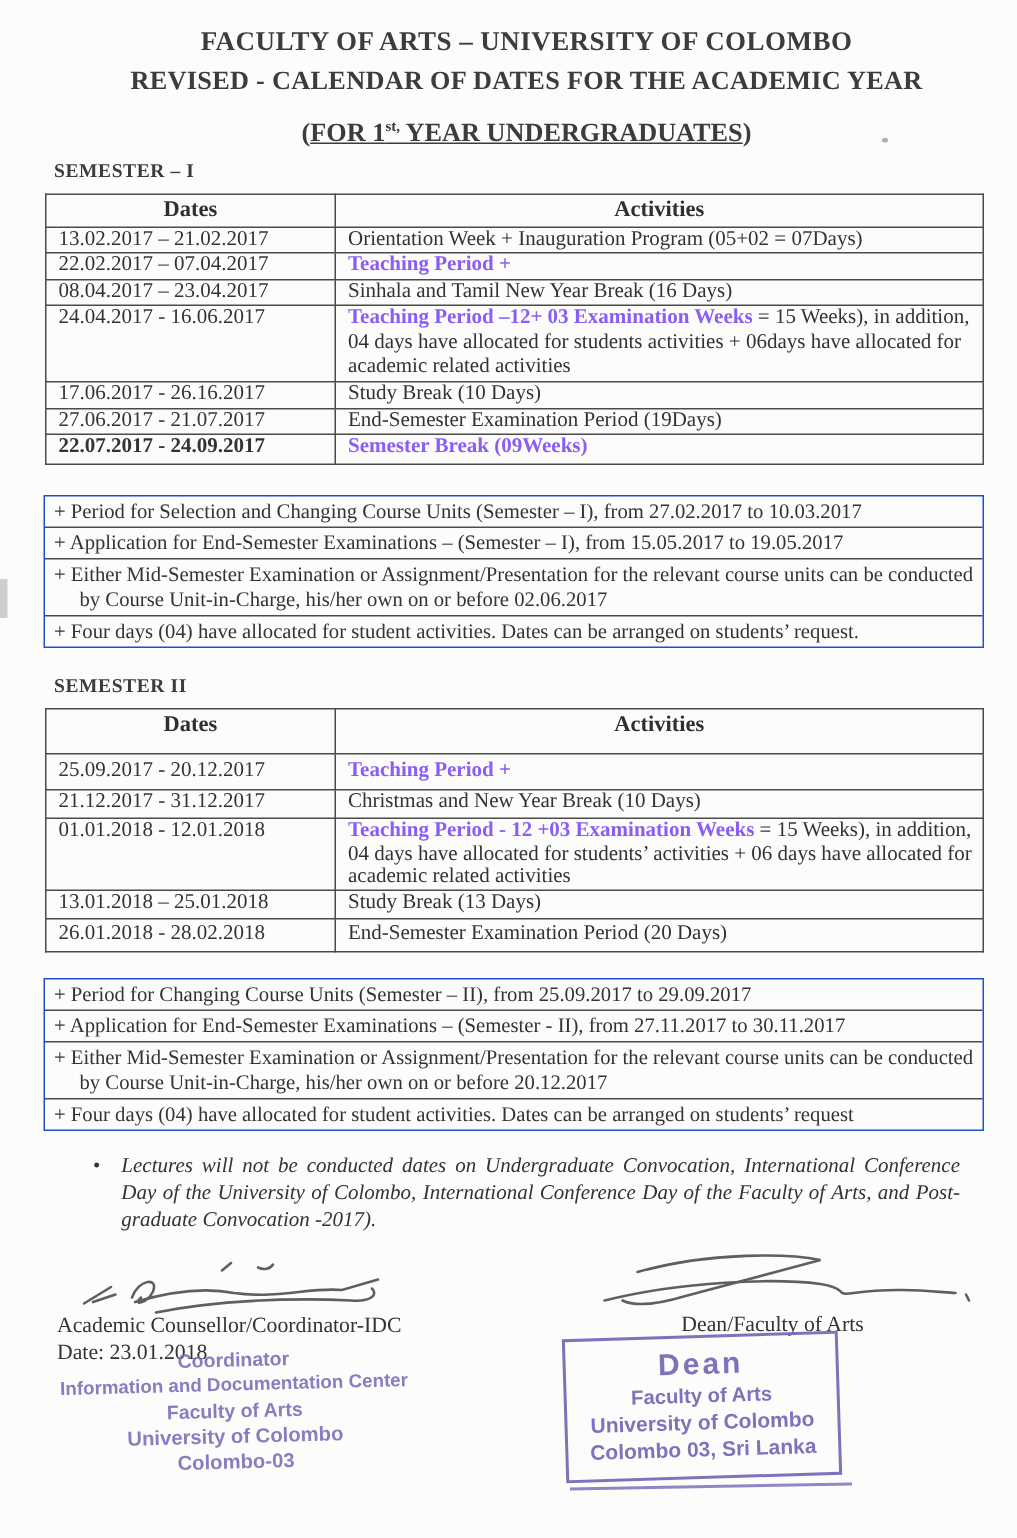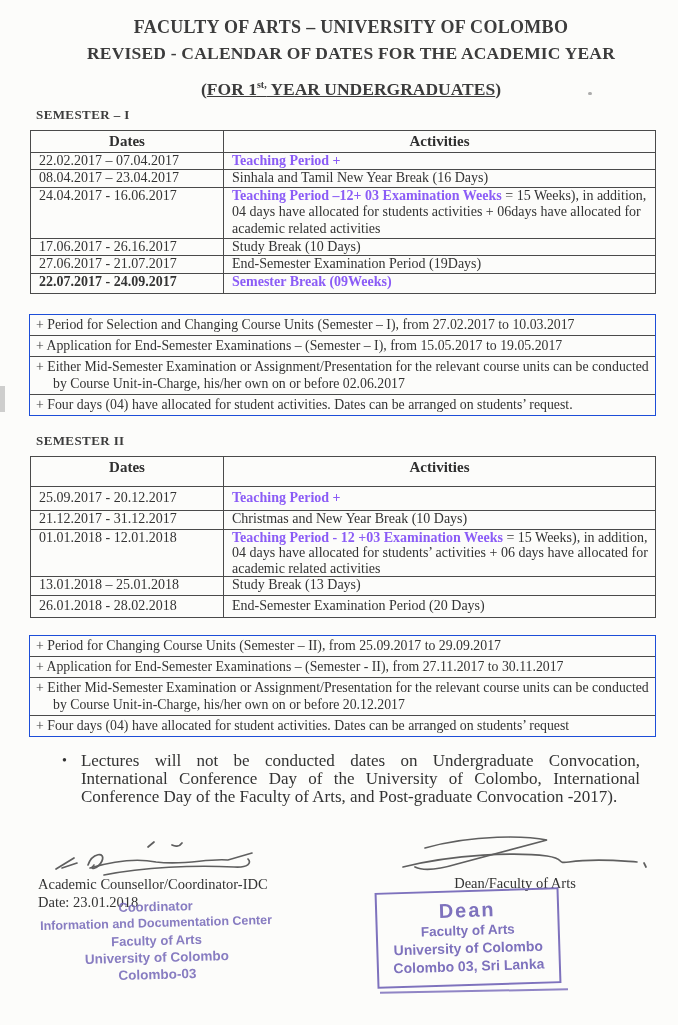--- a/index.html
+++ b/index.html
@@ -45,21 +45,21 @@
   
   .notes { margin-left:29px; width:627px; border:1px solid #1d4ed8; }
   .notes1 { margin-top:20px; }
   .notes2 { margin-top:17px; }
   .note-row { border-top:1px solid #4a4a4a; font-size:13.8px; line-height:17px;
               padding:1px 6px 2px 23px; text-indent:-17px; color:#333; }
   .note-row:first-child { border-top:none; }
   
   .fnote { margin:15px 38px 0 62px; display:flex; gap:14px; }
   .fnote .dot { font-size:14px; line-height:18px; }
-  .fnote .txt { width:560px; font-size:17px; line-height:18px; text-align:justify; color:#333; }
+  .fnote .txt { width:560px; font-size:14px; line-height:18px; text-align:justify; color:#333;font-style:italic; }
   
   .sig-svg { position:absolute; }
   .sig-label { position:absolute; font-size:14.5px; color:#333; }
   .sig-date  { position:absolute; font-size:14.5px; color:#333; }
   
   .stamp { font-family:"Liberation Sans", sans-serif; color:#7467b8; font-weight:bold; }
   .stamp-left { position:absolute; left:14px; top:899px; width:285px; text-align:center;
                 transform:rotate(-1.5deg); opacity:.85; }
   .sl-1 { font-size:13px;  line-height:16px; }
   .sl-2 { font-size:12.5px; line-height:17px; }
@@ -98,20 +98,24 @@
     <colgroup>
         <col class="c-dates">
         <col>
       </colgroup>
     <tbody>
         <tr class="h">
       <th>Dates</th>
       <th>Activities</th>
     </tr>
     <tr class="r">
+      <td>13.02.2017 – 21.02.2017</td>
+      <td><b></b><span>Orientation Week + Inauguration Program (05+02 = 07Days)</span></td>
+    </tr>
+    <tr class="r">
       <td>22.02.2017 – 07.04.2017</td>
       <td><b>Teaching Period +</b><span></span></td>
     </tr>
     <tr class="r">
       <td>08.04.2017 – 23.04.2017</td>
       <td><b></b><span>Sinhala and Tamil New Year Break (16 Days)</span></td>
     </tr>
     <tr class="r4">
       <td>24.04.2017 - 16.06.2017</td>
       <td><b>Teaching Period –12+ 03 Examination Weeks</b><span> = 15 Weeks), in addition, 04 days have allocated for students activities + 06days have allocated for academic related activities</span></td>

